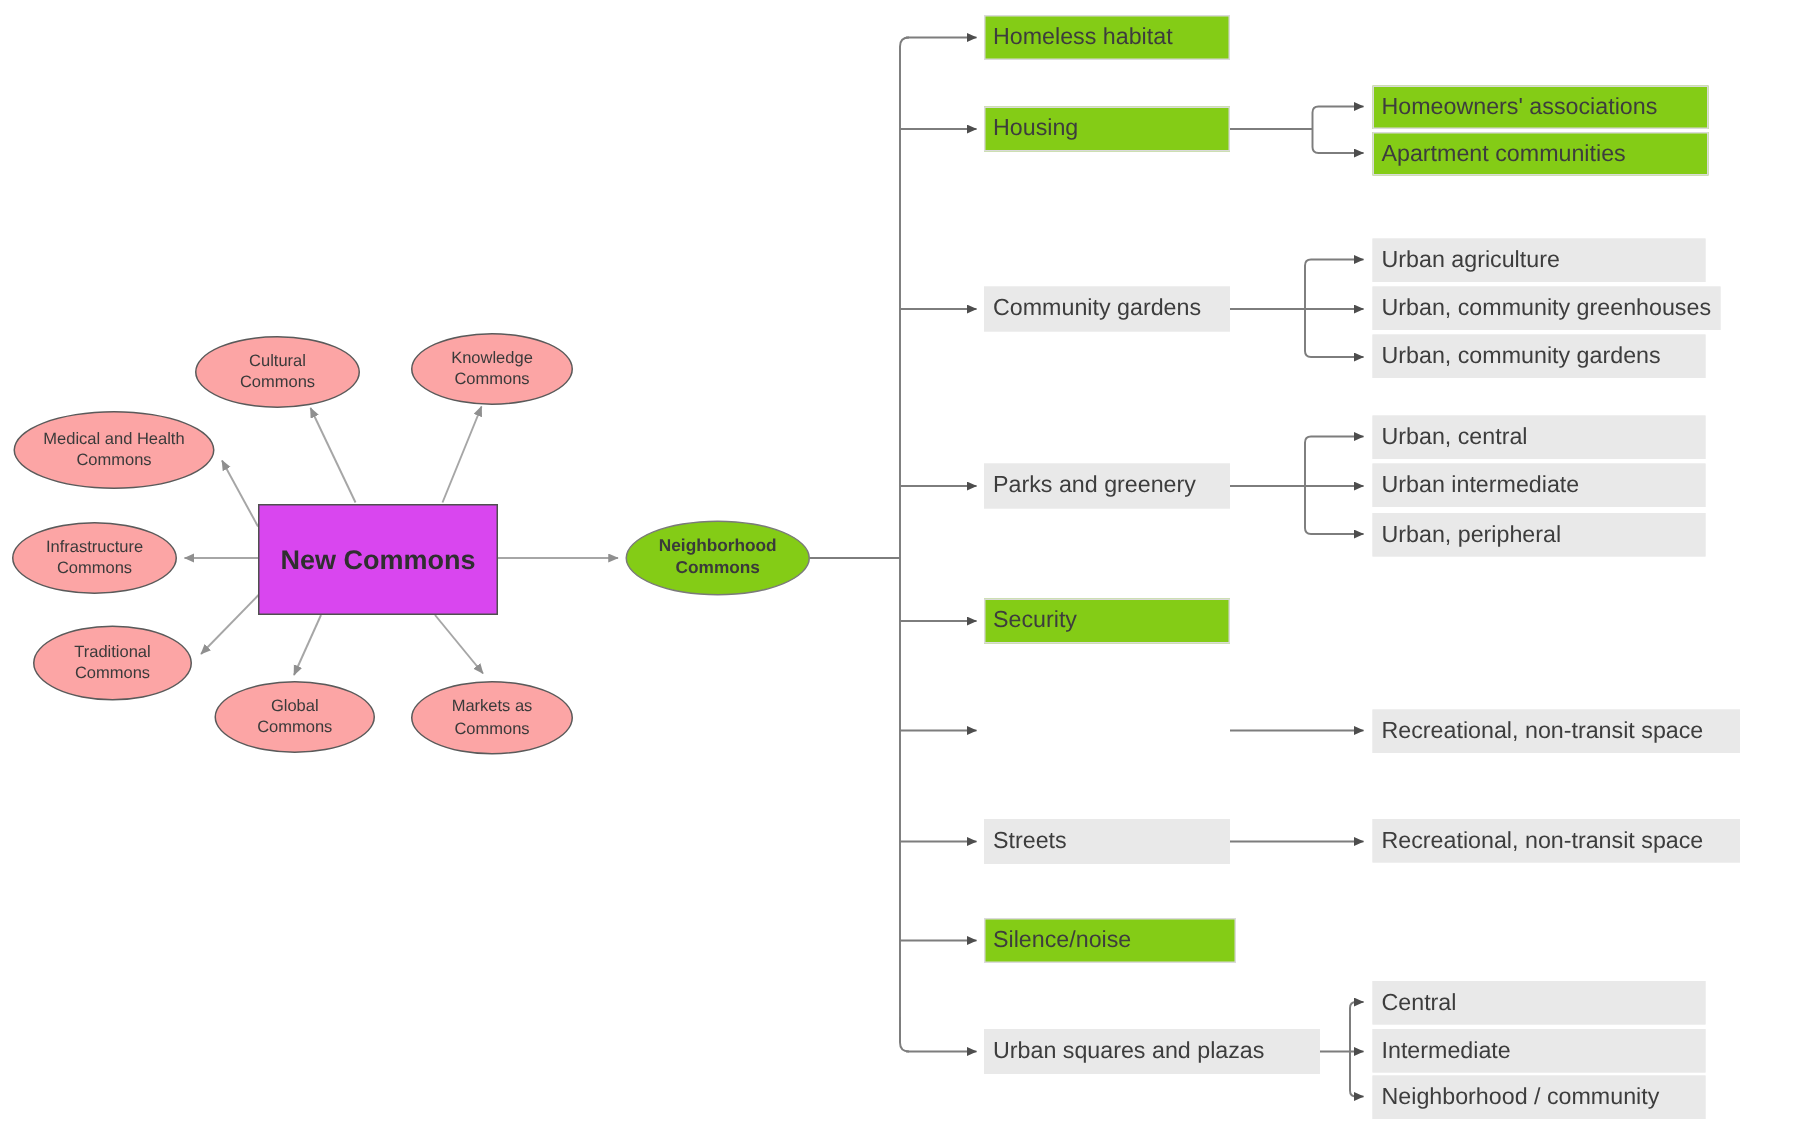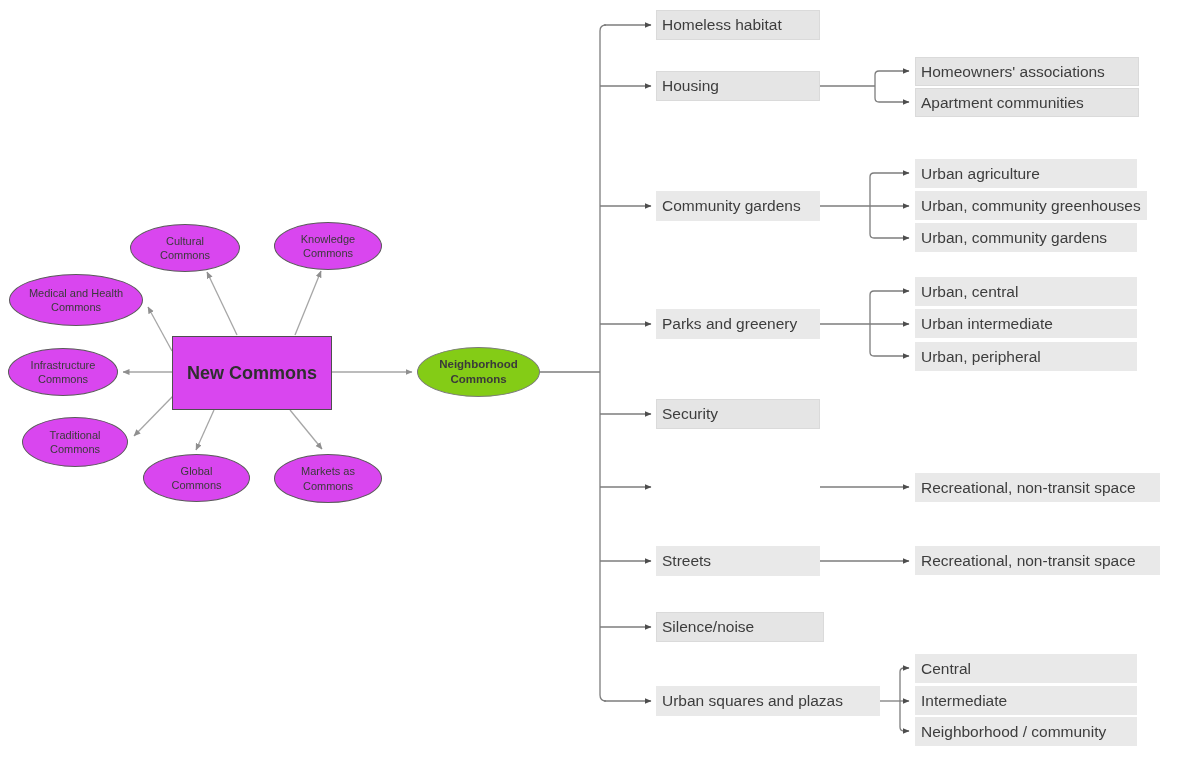--- a/index.html
+++ b/index.html
@@ -3,29 +3,29 @@
 <meta charset="utf-8">
 <style>
   html,body{margin:0;padding:0;background:#fff;}
   .stage{position:relative;width:1200px;height:759px;background:#ffffff;
          font-family:"Liberation Sans",sans-serif;color:#3d3d3d;overflow:hidden;}
   .wires{position:absolute;left:0;top:0;}
   .wire-light{stroke:#a6a6a6;stroke-width:1.3;fill:none;}
   .wire-dark{stroke:#7d7d7d;stroke-width:1.3;fill:none;}
   .ellipse{position:absolute;border:1px solid #5a5a5a;border-radius:50%;
            display:flex;align-items:center;justify-content:center;text-align:center;
-           font-size:11px;line-height:1.3;background:#d946ef;color:#3a3a3a;
+           font-size:11px;line-height:1.3;background:#fca5a5;color:#3a3a3a;
            padding:0 16px;box-sizing:border-box;}
   .ellipse.filled{background:#84cc16;border-color:#7a7a7a;font-weight:bold;font-size:11.5px;}
   .center-box{position:absolute;border:1.5px solid #4f4f4f;background:#d946ef;
               display:flex;align-items:center;justify-content:center;
               font-weight:bold;font-size:18px;color:#2f2f2f;box-sizing:border-box;}
   .tnode{position:absolute;display:flex;align-items:center;font-size:15.5px;
          padding-left:5px;box-sizing:border-box;white-space:nowrap;color:#3d3d3d;}
-  .tnode.plain{background:#e5e5e5;border:1px solid #dadada;}
+  .tnode.plain{background:#84cc16;border:1px solid #dadada;}
   .tnode.gray{background:#e9e9e9;border:1px solid #e9e9e9;}
 </style>
 </head>
 <body>
 
 <div class="stage">
 
   <svg class="wires" width="1200" height="759">
     <defs>
       <marker id="arrL" markerWidth="7" markerHeight="7" refX="6.5" refY="3" orient="auto" markerUnits="userSpaceOnUse">

